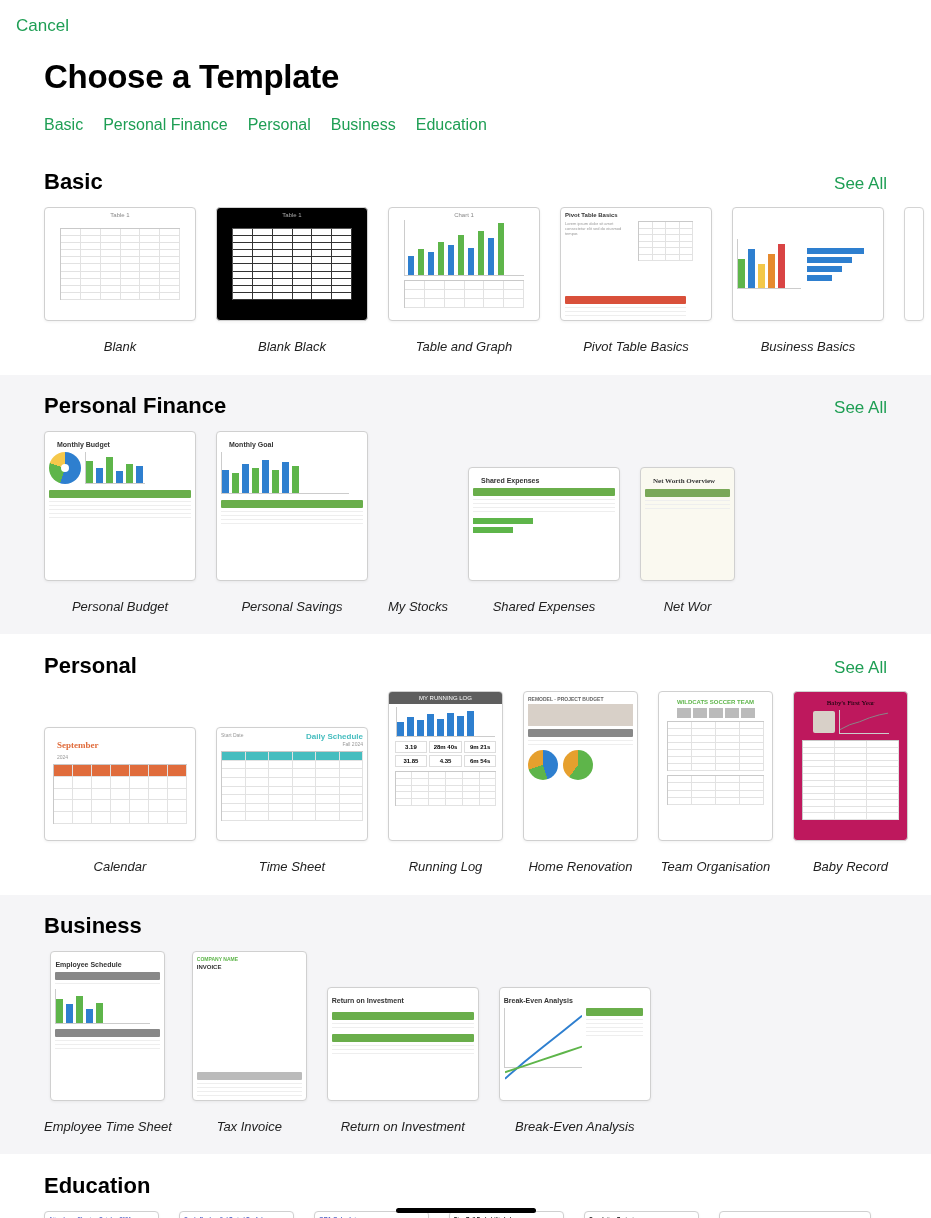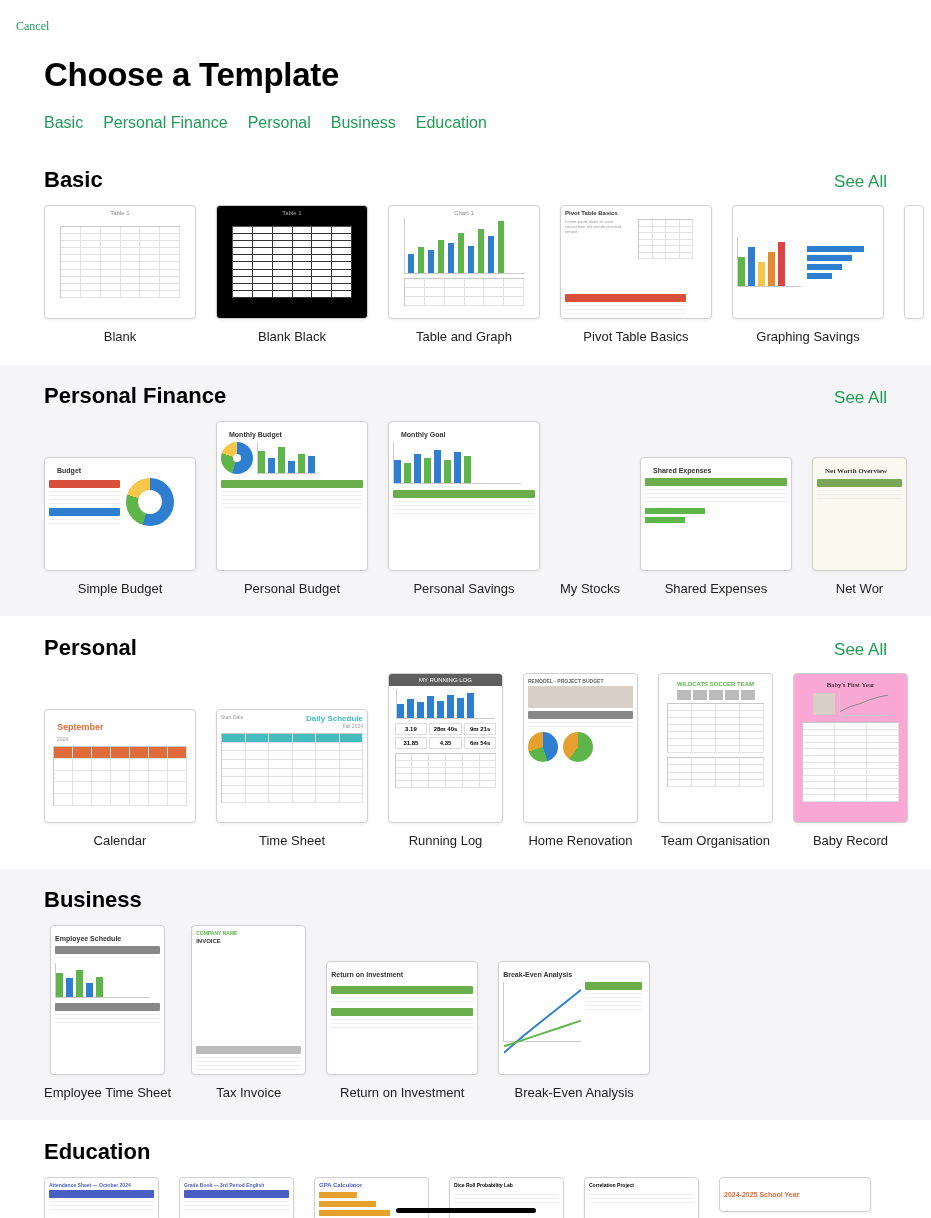--- a/index.html
+++ b/index.html
@@ -7,25 +7,24 @@
     font-family: -apple-system, "Helvetica Neue", Arial, sans-serif;
     background: #fff;
     width: 931px;
     color: #000;
   }
   .top-bar {
     padding: 16px 16px 0 16px;
   }
   .cancel {
     color: #1e9e54;
-    font-size: 12px;
+    font-size: 17px;
     background: none;
     border: none;
     cursor: pointer;
-    font-family: Liberation Serif, serif;
   }
   .header-area {
     padding: 22px 44px 6px 44px;
   }
   .title {
     font-size: 33px;
     font-weight: 700;
     letter-spacing: -0.3px;
   }
   .nav {
@@ -84,22 +83,23 @@
     position: relative;
     display: flex;
     flex-direction: column;
     justify-content: center;
     align-items: center;
   }
   .thumb.black { background:#000; color:#999; }
   .tpl .label {
     font-size: 13px;
     color: #222;
-    margin-top: 10px;
+    margin-top: 18px;
     text-align: center;
+    font-style: italic;
   }
   
   .row-basic .thumb { width: 152px; height: 114px; }
   .row-finance .tpl .thumb { width: 152px; height: 150px; }
   .row-finance .tpl.wide .thumb { width: 152px; height: 114px; }
   .row-personal .thumb { width: 115px; height: 150px; }
   .row-business .thumb { width: 115px; height: 150px; }
   .row-business .tpl.wide .thumb { width: 152px; height: 114px; }
   .row-education .thumb { width: 115px; height: 50px; }
   .row-education .tpl.wide .thumb { width: 152px; height: 50px; }
@@ -145,21 +145,21 @@
   .txt-tiny{font-size:5px;color:#999;align-self:flex-start;margin-left:8px;}
   .hbars{width:70%;display:flex;flex-direction:column;gap:3px;}
   .hbars span{height:6px;background:#2e7fcf;}
   .hbars span.g{background:#5eb54a;}
   .small-bars{width:80%;height:40px;display:flex;align-items:flex-end;gap:3px;border-bottom:1px solid #ccc;border-left:1px solid #ccc;}
   .small-bars span{width:7px;background:#2e7fcf;}
   .small-bars span.g{background:#5eb54a;}
   .small-bars span.o{background:#e68a2e;}
   .small-bars span.r{background:#d94444;}
   .small-bars span.y{background:#f3c84a;}
-  .calendar-head{color:#e06c3c;font-size:9px;font-weight:600;align-self:flex-start;margin:8px 0 4px 8px;}
+  .calendar-head{color:#e06c3c;font-size:9px;font-weight:600;align-self:flex-start;margin:8px 0 4px 8px;font-family:Liberation Serif, serif;}
   .runlog-head{background:#5e5e5e;color:#fff;font-size:6px;width:100%;text-align:center;padding:3px 0;}
   .runlog-stats{display:grid;grid-template-columns:repeat(3,1fr);width:90%;font-size:6px;text-align:center;gap:2px;margin-top:4px;}
   .runlog-stats div{border:1px solid #ddd;padding:2px;font-weight:600;}
   .pie{width:30px;height:30px;border-radius:50%;background:conic-gradient(#2e7fcf 0 45%,#5eb54a 45% 70%,#e6a02e 70% 100%);}
   .teamsquares{display:flex;gap:2px;margin:3px;}
   .teamsquares span{width:14px;height:10px;background:#bbb;}
   .mini-photo{width:22px;height:22px;background:#d8d0c8;border-radius:2px;margin:4px 0;}
   .thumb-inner-top{display:flex;flex-direction:column;align-items:center;width:100%;}
   .thumb .fill-col{display:flex;flex-direction:column;align-items:flex-start;width:100%;height:100%;padding:4px;}
   .home-indicator{position:fixed;bottom:5px;left:50%;transform:translateX(-50%);width:140px;height:5px;background:#000;border-radius:4px;}
@@ -421,55 +421,34 @@
           </div>
           <div class="hbars" style="width:45%;">
             <span style="width:90%"></span>
                 <span style="width:70%"></span>
             <span style="width:55%"></span>
                 <span style="width:40%"></span>
           </div>
         </div>
       </div>
         </div>
-      <div class="label">Graphing Savings</div>
+      <div class="label">Business Basics</div>
     </div>
     <div class="tpl" style="opacity:.9;">
       <div class="thumb" style="width:20px;"></div>
     </div>
   </div>
 </div>
 
 <div class="section" style="background:#f5f5f7;">
   <div class="section-head">
     <h2>Personal Finance</h2>
     <button class="see-all">See All</button>
   </div>
   <div class="row row-finance" style="align-items:flex-end;">
-    <div class="tpl wide">
-      <div class="thumb">
-          <div class="fill-col">
-        <div class="mini-heading">Budget</div>
-        <div style="display:flex;gap:6px;align-items:center;width:100%;">
-          <div class="mini-table" style="width:50%;">
-            <div class="hrow" style="background:#d9503a"></div>
-                <div class="drow"></div>
-                <div class="drow"></div>
-                <div class="drow"></div>
-                <div class="drow"></div>
-            <div class="hrow" style="background:#2e7fcf;margin-top:4px;"></div>
-                <div class="drow"></div>
-                <div class="drow"></div>
-          </div>
-          <div class="donut"></div>
-        </div>
-      </div>
-        </div>
-      <div class="label">Simple Budget</div>
-    </div>
     <div class="tpl">
       <div class="thumb">
           <div class="fill-col">
         <div class="mini-heading">Monthly Budget</div>
         <div style="display:flex;gap:4px;align-items:center;">
           <div class="donut" style="width:32px;height:32px;"></div>
           <div class="small-bars" style="width:60px;height:32px;">
             <span class="g" style="height:70%"></span>
                 <span style="height:50%"></span>
             <span class="g" style="height:85%"></span>
@@ -801,21 +780,21 @@
               <div></div>
               <div></div>
               <div></div>
               <div></div>
         </div>
       </div>
         </div>
       <div class="label">Team Organisation</div>
     </div>
     <div class="tpl">
-      <div class="thumb" style="background:#f9a8d4;">
+      <div class="thumb" style="background:#be185d;">
           <div class="fill-col" style="align-items:center;">
         <div style="font-size:7px;font-family:serif;margin-top:3px;">Baby's First Year</div>
         <div style="display:flex;gap:4px;align-items:center;">
           <div class="mini-photo"></div>
           <div class="mini-line" style="width:50px;height:24px;">
                 <svg viewBox="0 0 50 24">
                   <polyline points="0,20 10,15 20,12 30,8 40,5 50,3" fill="none" stroke="#888" stroke-width="1"></polyline>
                 </svg>
               </div>
         </div>

